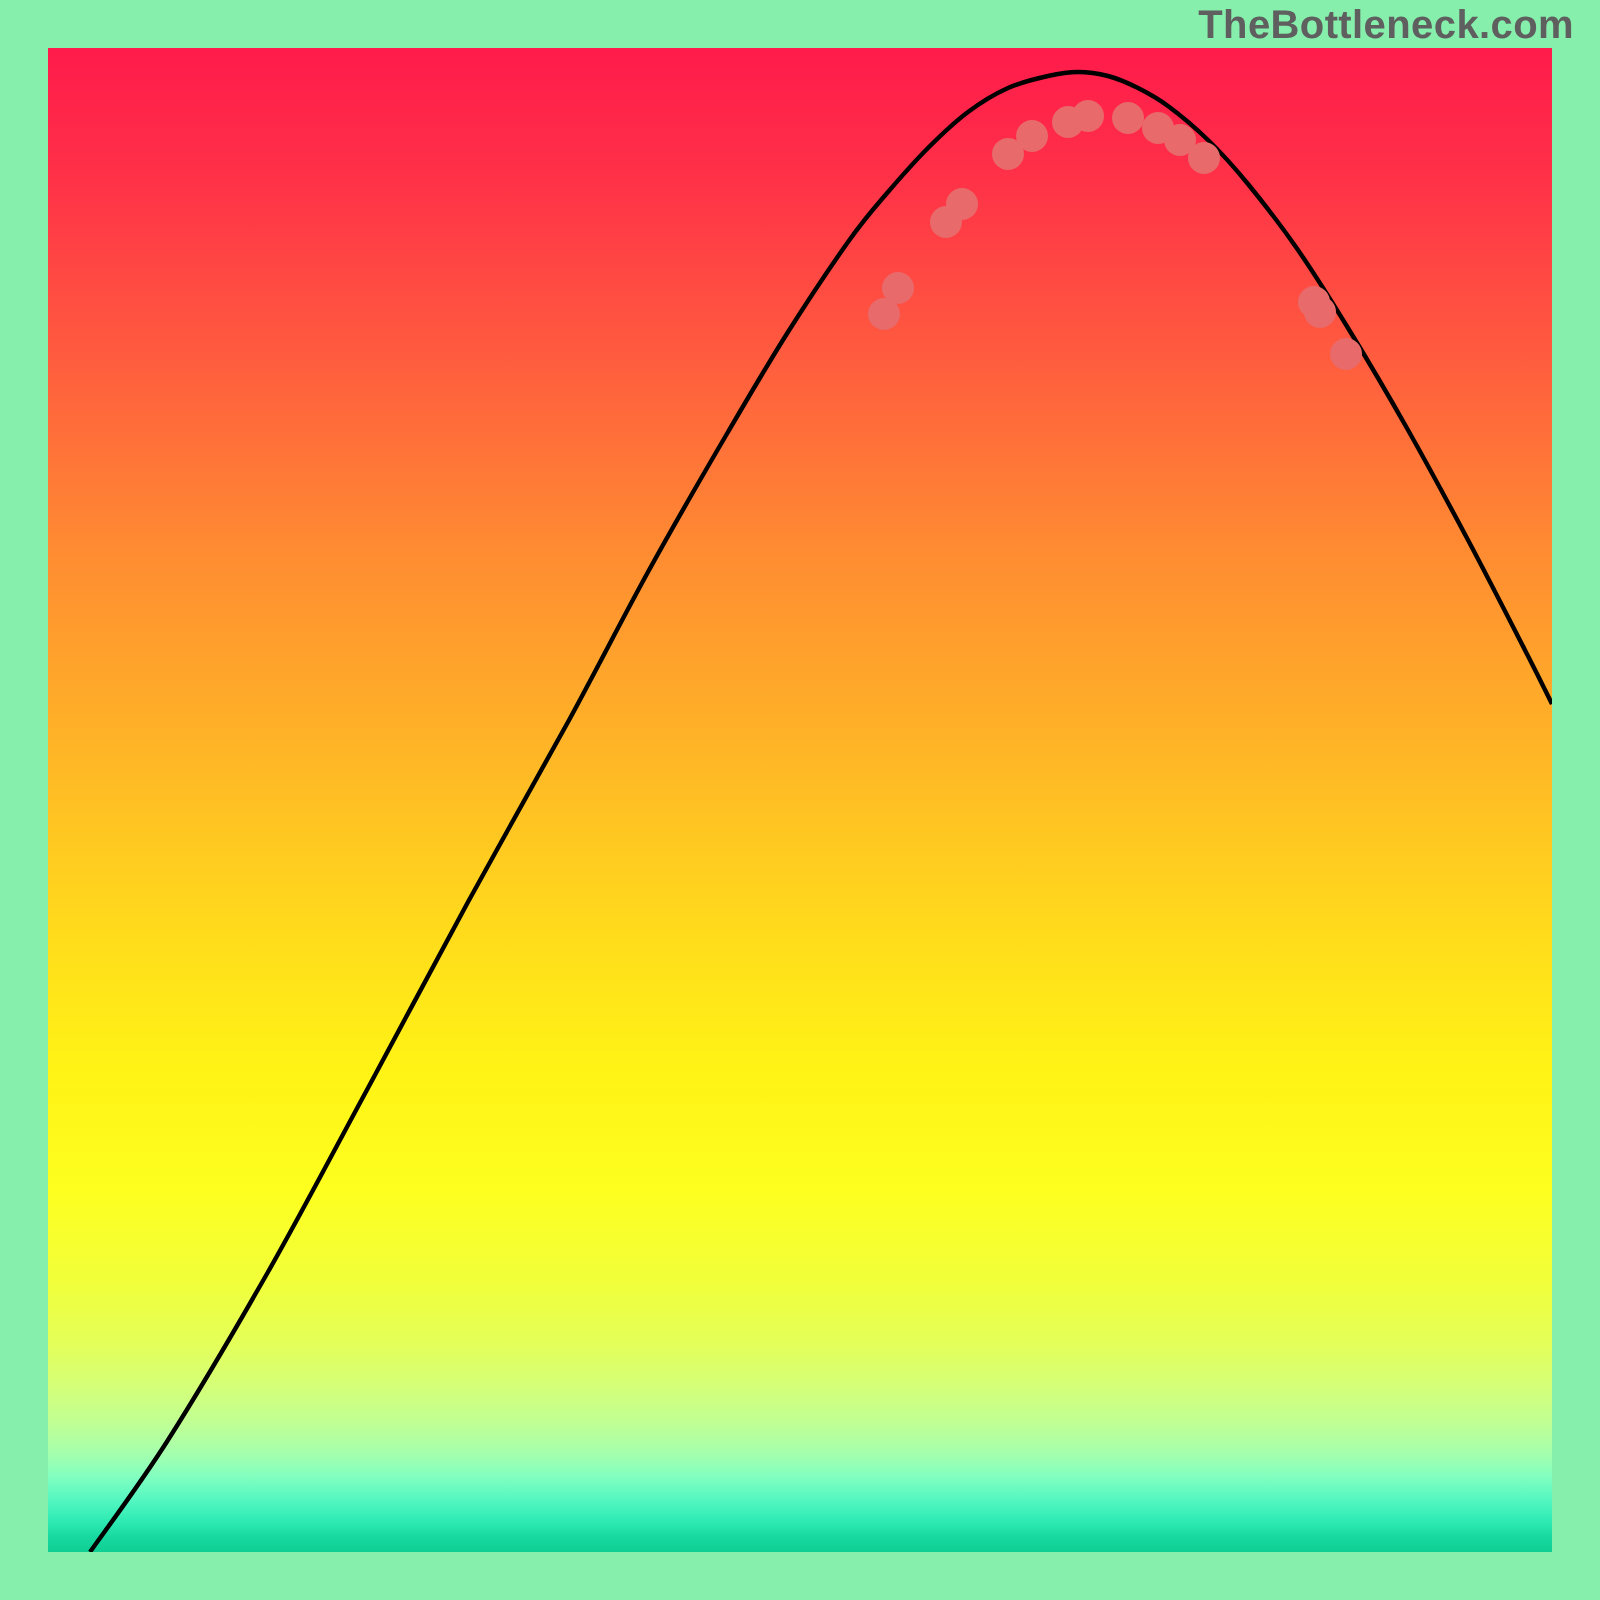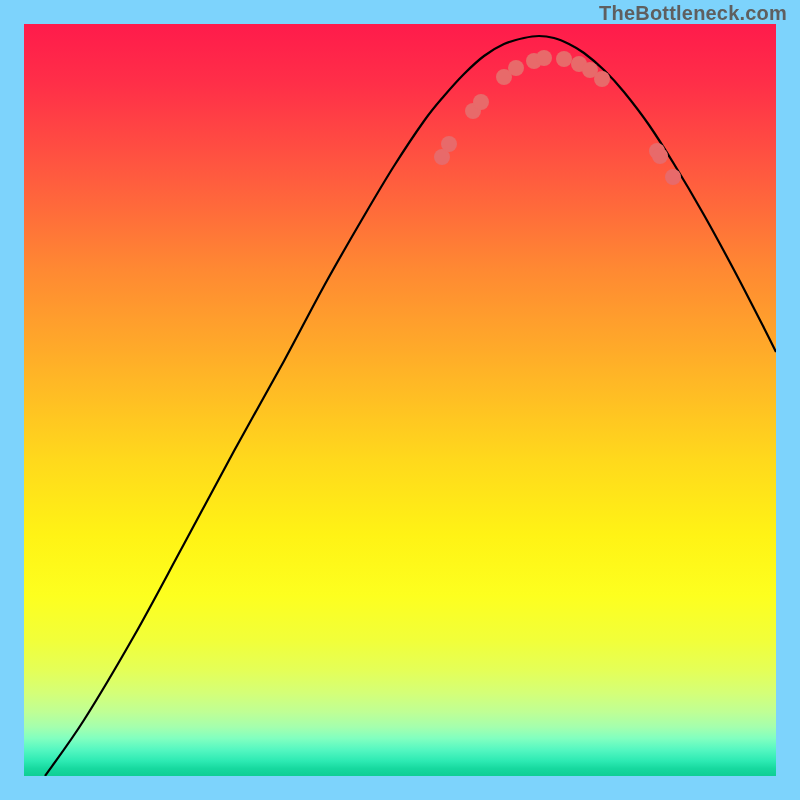--- a/index.html
+++ b/index.html
@@ -10,21 +10,21 @@
     overflow: hidden;
     background: #000;
     font-family: Arial, Helvetica, sans-serif;
   }
   .frame {
     position: absolute;
     left: 0;
     top: 0;
     width: 800px;
     height: 800px;
-    background: #7dd3fc;
+    background: #86efac;
   }
   .plot-area {
     position: absolute;
     left: 24px;
     top: 24px;
     width: 752px;
     height: 752px;
     overflow: hidden;
   }
   .gradient {

